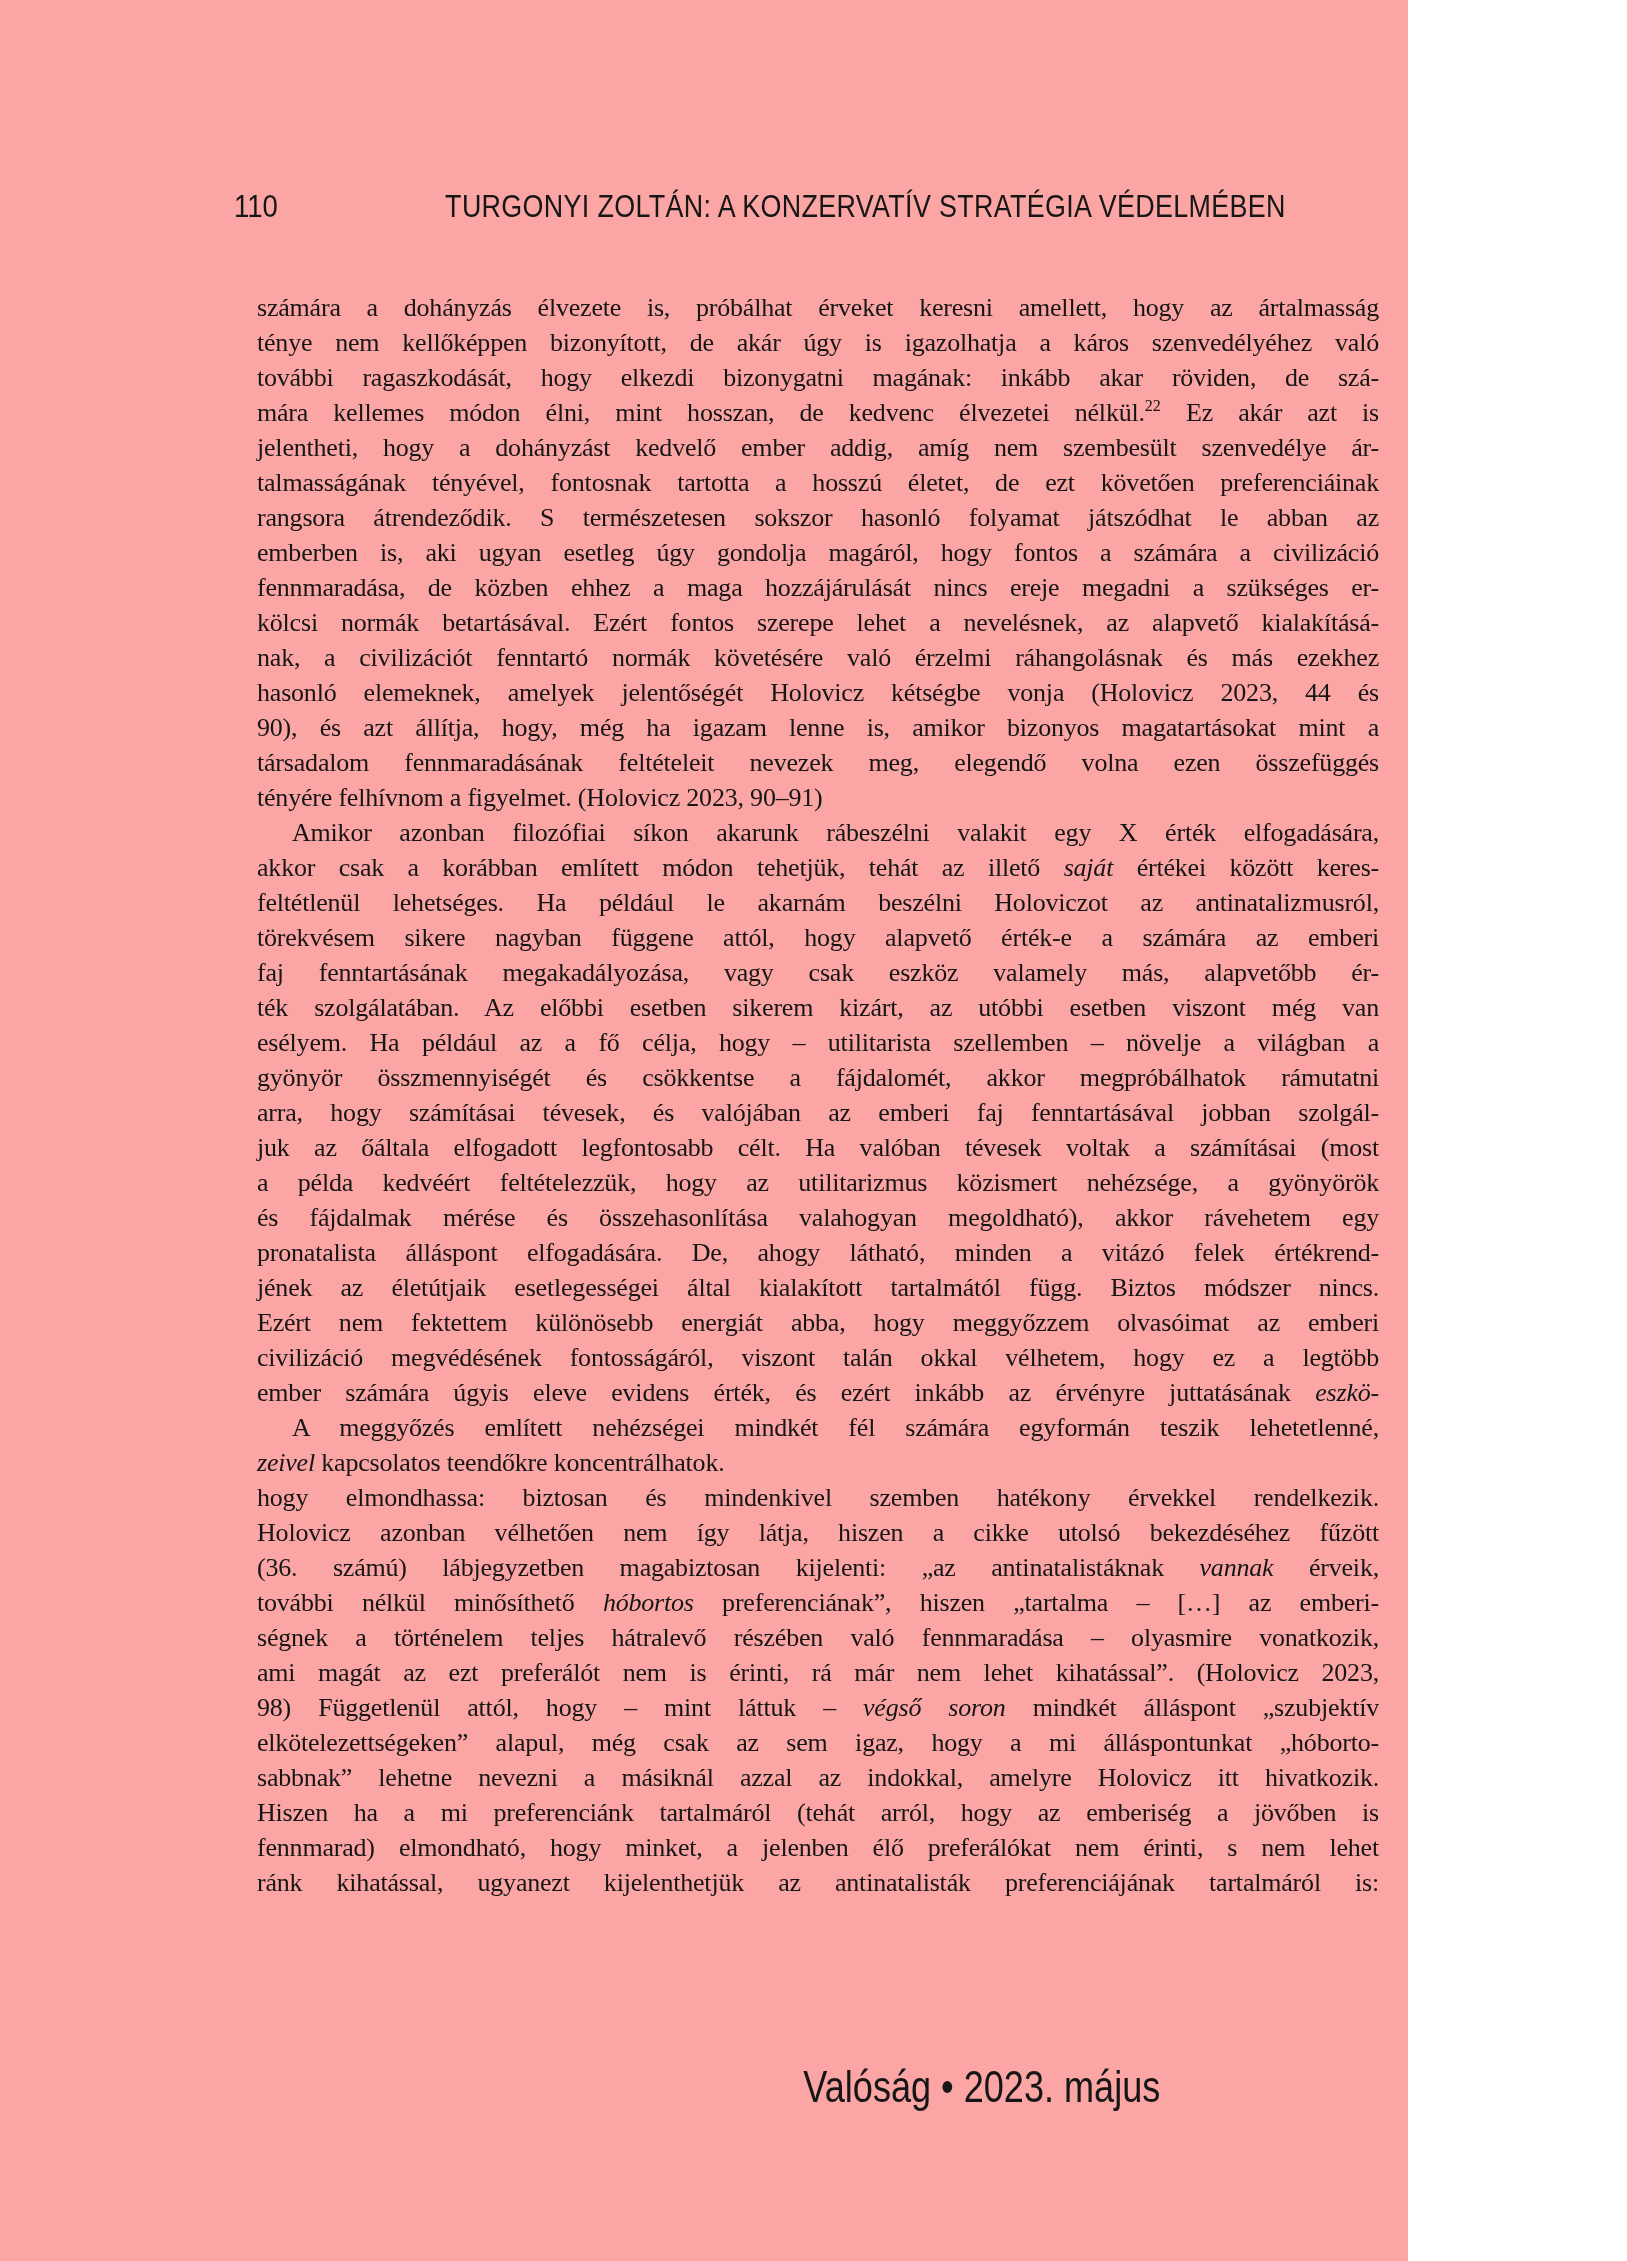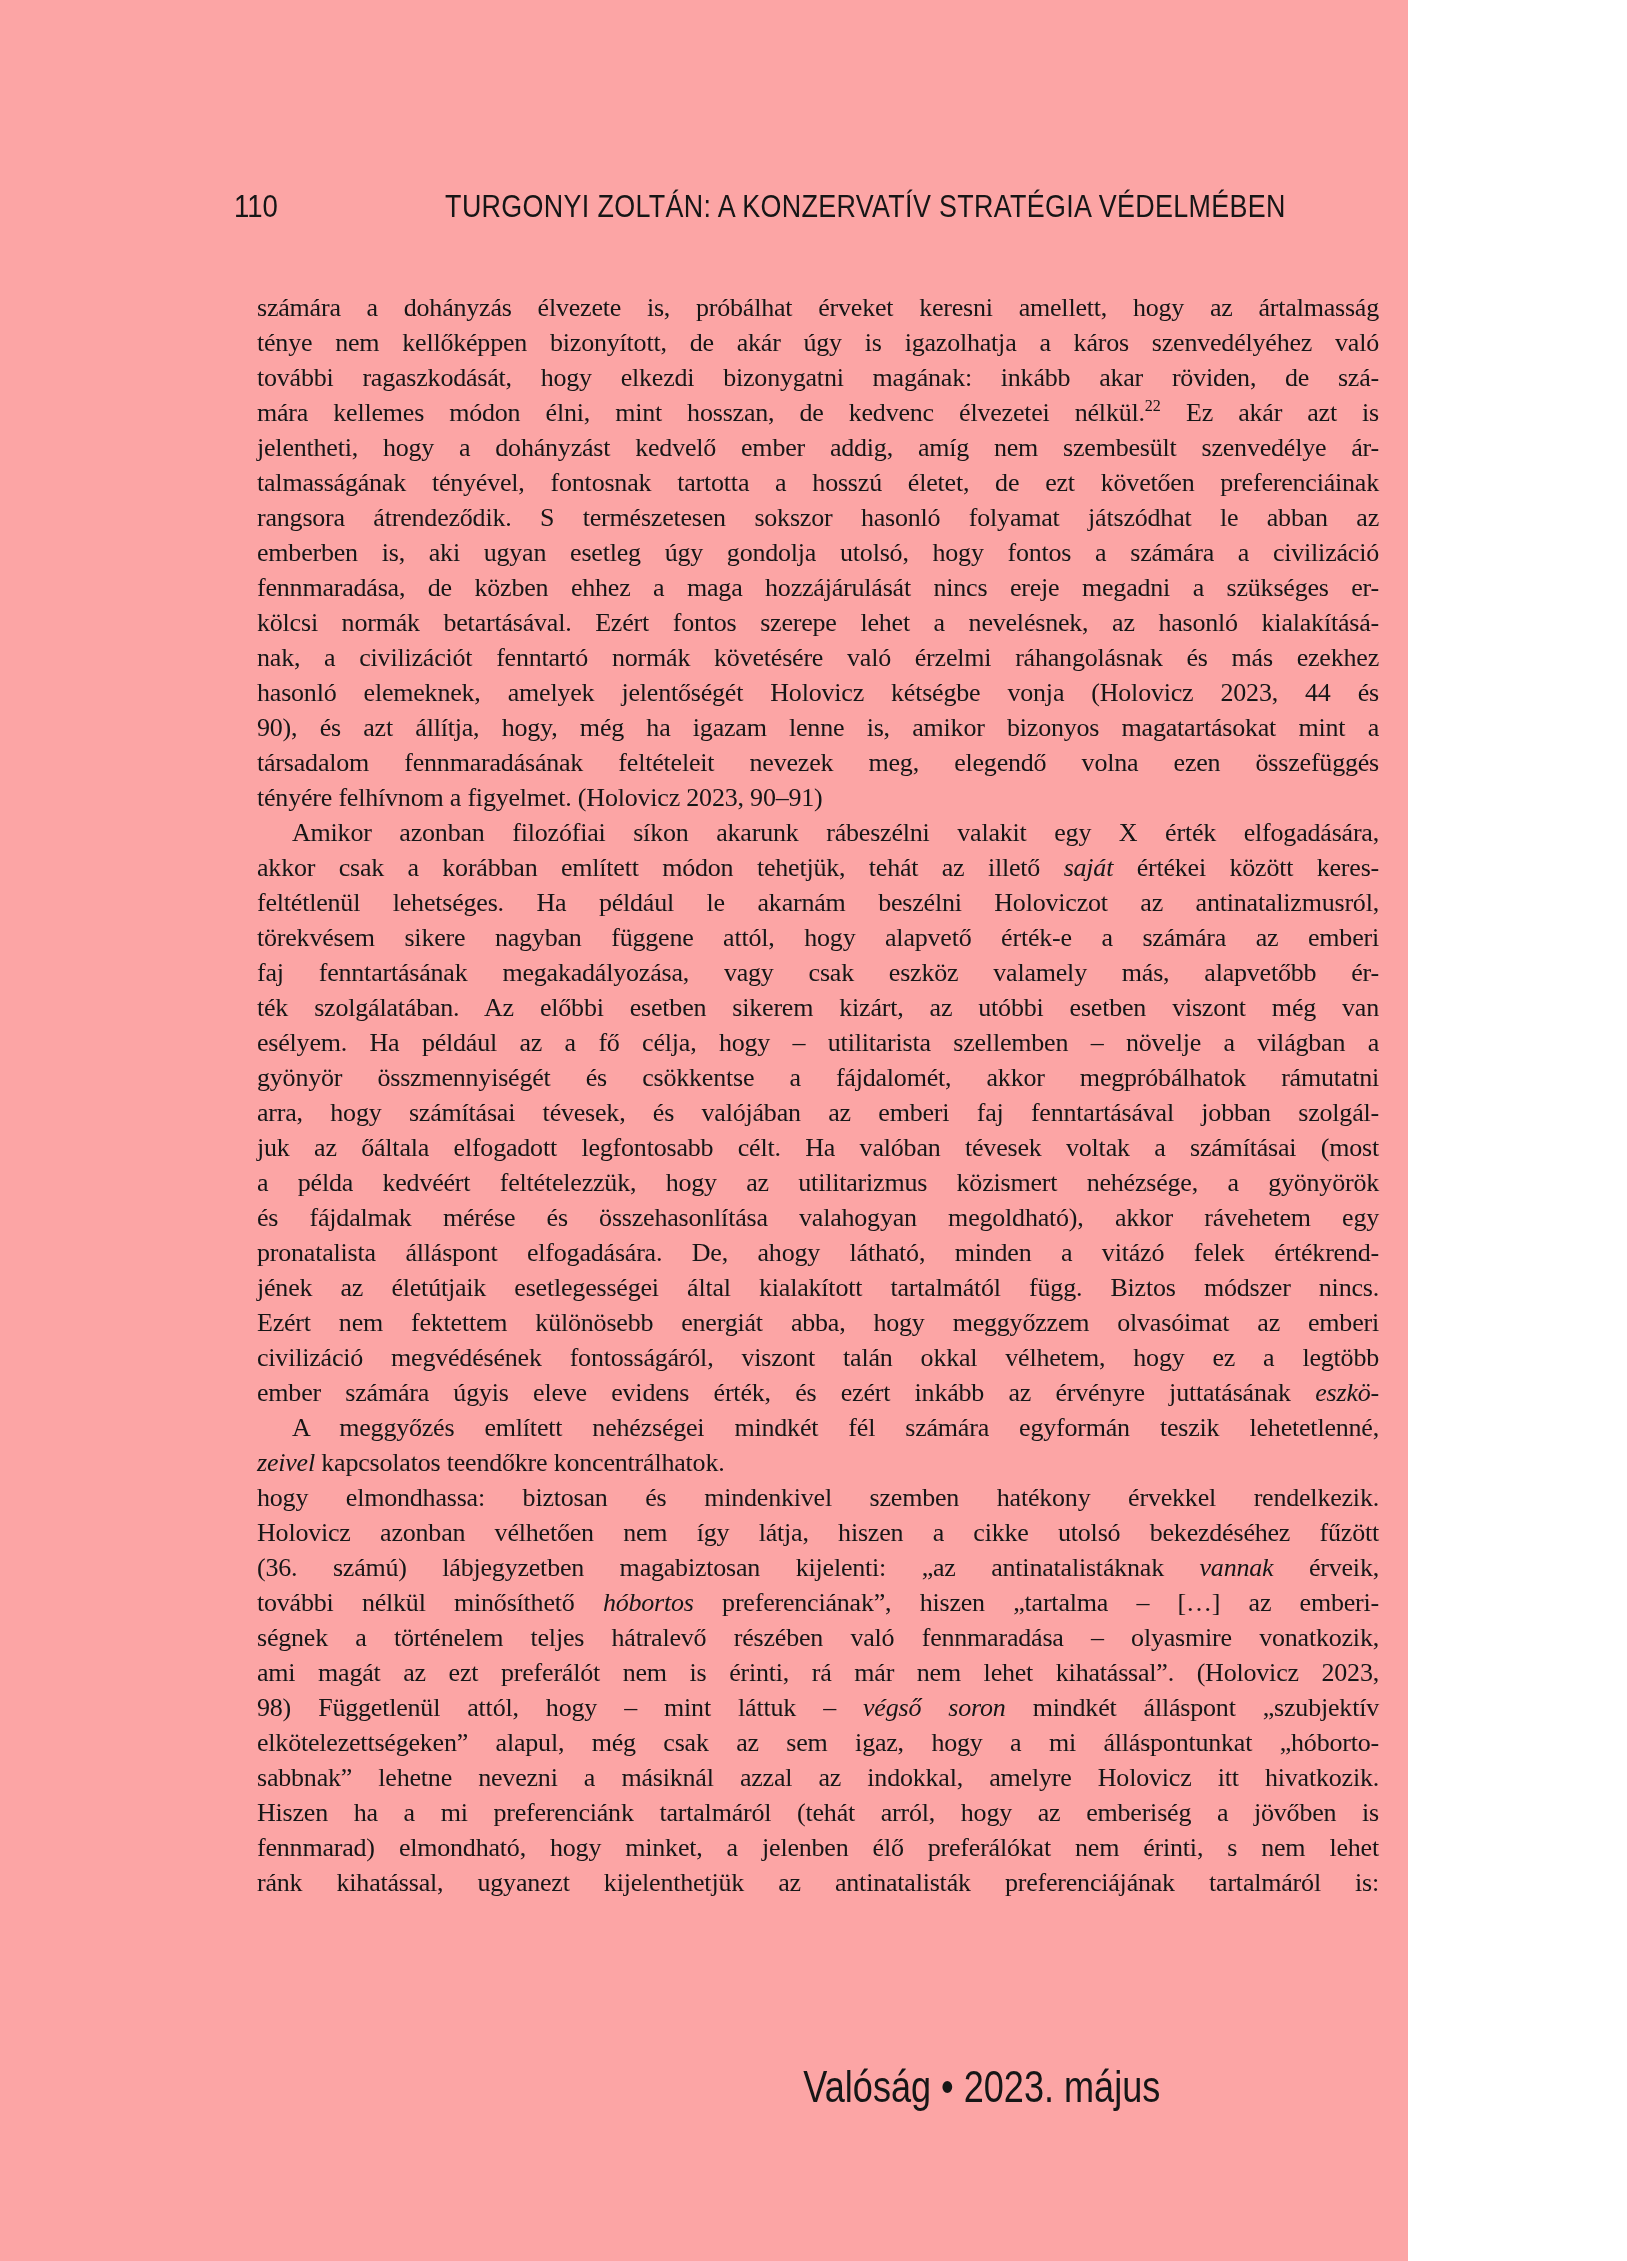--- a/index.html
+++ b/index.html
@@ -98,23 +98,23 @@
   </header>
 
   <main class="bodytext">
       <div class="ln"><span>számára a dohányzás élvezete is, próbálhat érveket keresni amellett, hogy az ártalmasság</span></div>
       <div class="ln"><span>ténye nem kellőképpen bizonyított, de akár úgy is igazolhatja a káros szenvedélyéhez való</span></div>
       <div class="ln"><span>további ragaszkodását, hogy elkezdi bizonygatni magának: inkább akar röviden, de szá-</span></div>
       <div class="ln"><span>mára kellemes módon élni, mint hosszan, de kedvenc élvezetei nélkül.</span><sup>22</sup><span> Ez akár azt is</span></div>
       <div class="ln"><span>jelentheti, hogy a dohányzást kedvelő ember addig, amíg nem szembesült szenvedélye ár-</span></div>
       <div class="ln"><span>talmasságának tényével, fontosnak tartotta a hosszú életet, de ezt követően preferenciáinak</span></div>
       <div class="ln"><span>rangsora átrendeződik. S természetesen sokszor hasonló folyamat játszódhat le abban az</span></div>
-      <div class="ln"><span>emberben is, aki ugyan esetleg úgy gondolja utolsó, hogy fontos a számára a civilizáció</span></div>
+      <div class="ln"><span>emberben is, aki ugyan esetleg úgy gondolja magáról, hogy fontos a számára a civilizáció</span></div>
       <div class="ln"><span>fennmaradása, de közben ehhez a maga hozzájárulását nincs ereje megadni a szükséges er-</span></div>
-      <div class="ln"><span>kölcsi normák betartásával. Ezért fontos szerepe lehet a nevelésnek, az hasonló kialakításá-</span></div>
+      <div class="ln"><span>kölcsi normák betartásával. Ezért fontos szerepe lehet a nevelésnek, az alapvető kialakításá-</span></div>
       <div class="ln"><span>nak, a civilizációt fenntartó normák követésére való érzelmi ráhangolásnak és más ezekhez</span></div>
       <div class="ln"><span>hasonló elemeknek, amelyek jelentőségét Holovicz kétségbe vonja (Holovicz 2023, 44 és</span></div>
       <div class="ln"><span>90), és azt állítja, hogy, még ha igazam lenne is, amikor bizonyos magatartásokat mint a</span></div>
       <div class="ln"><span>társadalom fennmaradásának feltételeit nevezek meg, elegendő volna ezen összefüggés</span></div>
       <div class="ln pl"><span>tényére felhívnom a figyelmet. (Holovicz 2023, 90–91)</span></div>
       <div class="ln ind"><span>Amikor azonban filozófiai síkon akarunk rábeszélni valakit egy X érték elfogadására,</span></div>
       <div class="ln"><span>akkor csak a korábban említett módon tehetjük, tehát az illető </span><em>saját</em><span> értékei között keres-</span></div>
       <div class="ln"><span>feltétlenül lehetséges. Ha például le akarnám beszélni Holoviczot az antinatalizmusról,</span></div>
       <div class="ln"><span>törekvésem sikere nagyban függene attól, hogy alapvető érték-e a számára az emberi</span></div>
       <div class="ln"><span>faj fenntartásának megakadályozása, vagy csak eszköz valamely más, alapvetőbb ér-</span></div>

